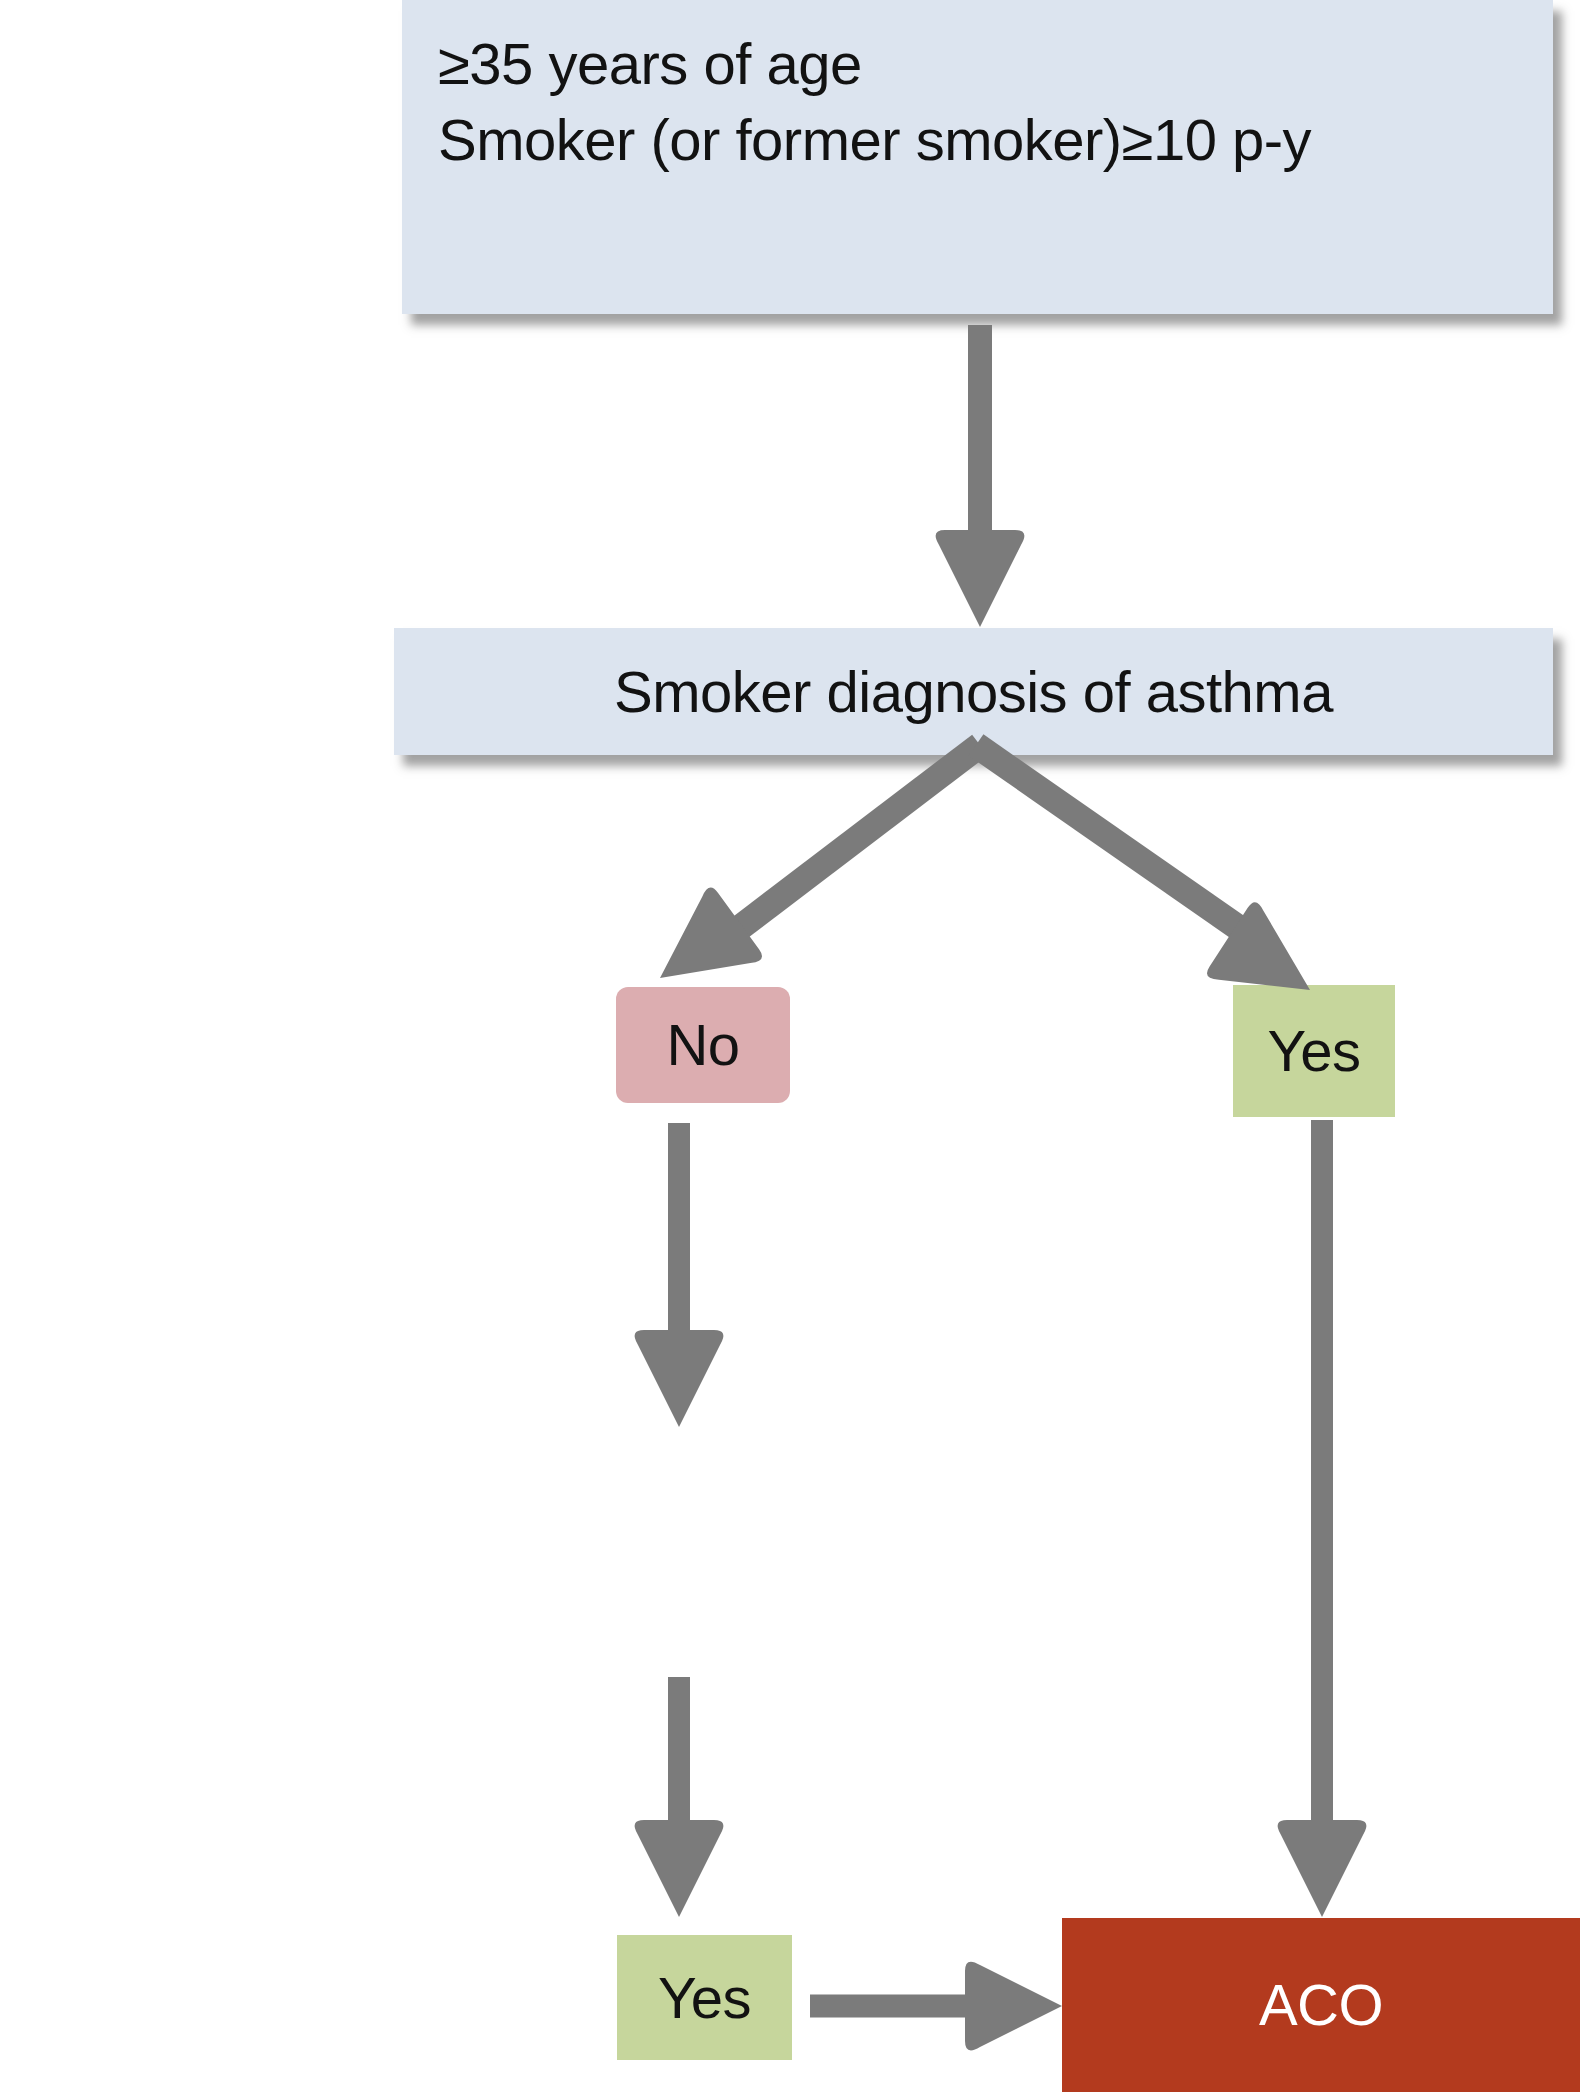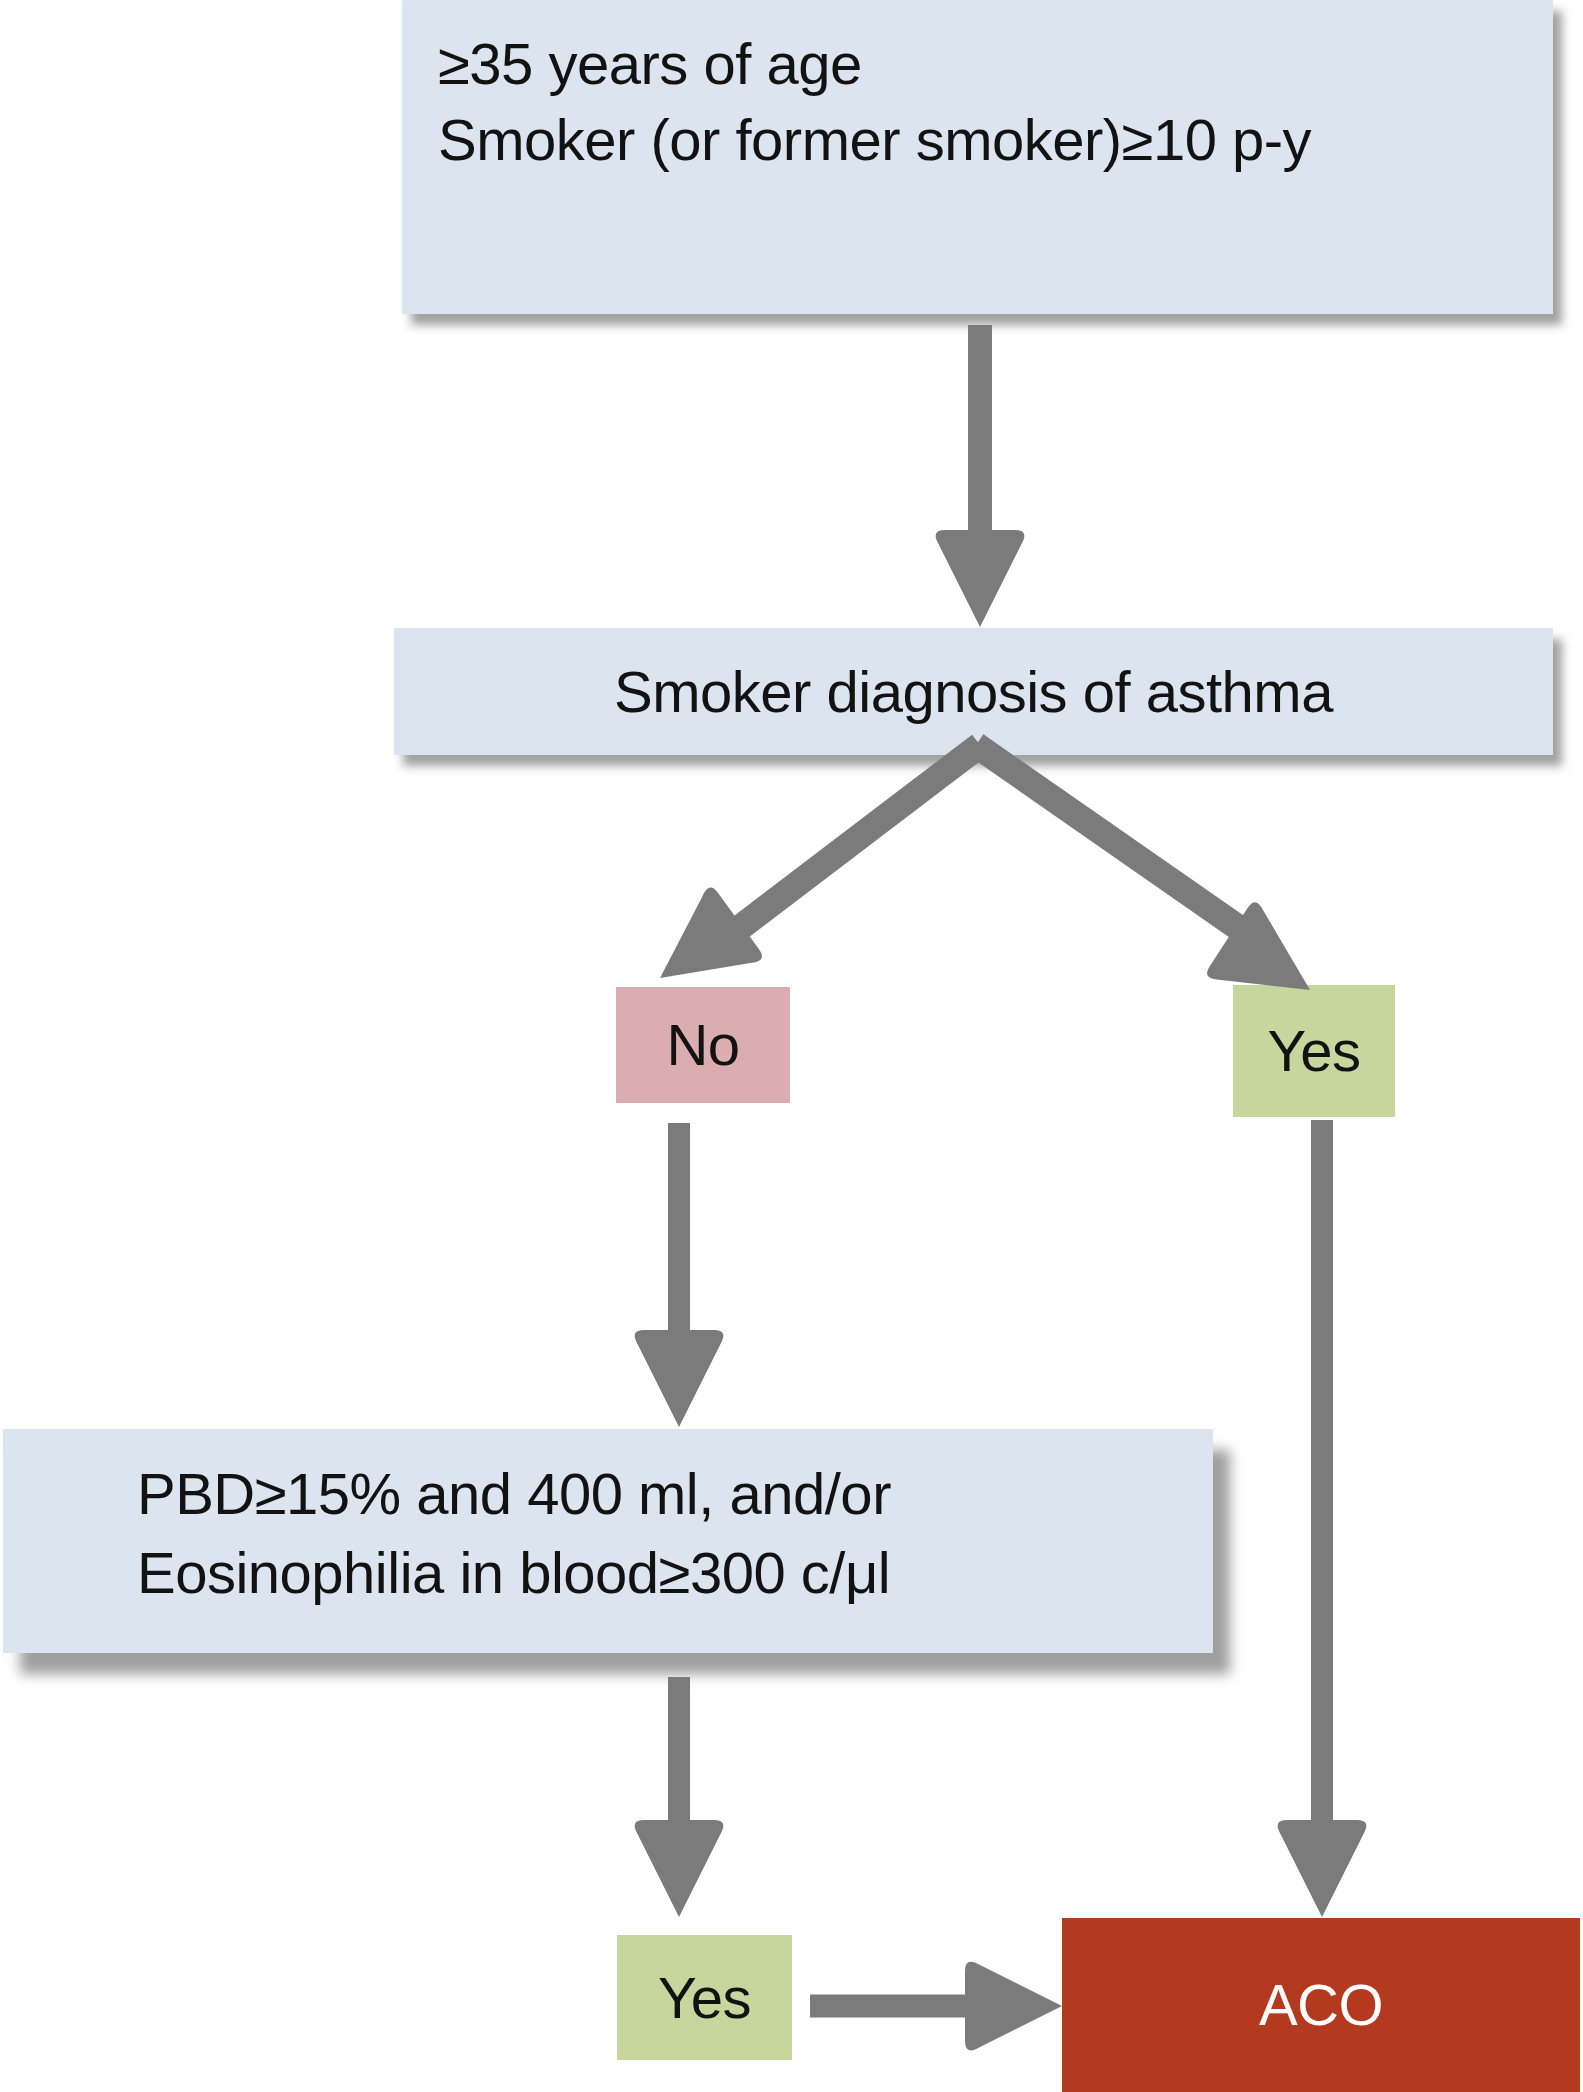--- a/index.html
+++ b/index.html
@@ -12,21 +12,21 @@
     font-family:"Liberation Sans","DejaVu Sans",sans-serif; color:var(--text-dark);
   }
   .box{position:absolute; box-sizing:border-box; font-size:58px; letter-spacing:-0.5px; line-height:76px;}
   .blue{background:var(--box-blue); box-shadow:9px 11px 9px rgba(70,70,70,0.50);}
   .pink{background:var(--box-pink);}
   .green{background:var(--box-green);}
   .red{background:var(--box-red); color:var(--text-light);}
   .center{display:flex; align-items:center; justify-content:center; text-align:center;}
   .criteria{left:402px; top:0; width:1151px; height:314px; padding:26px 20px 0 36px;}
   .asthma{left:394px; top:628px; width:1159px; height:127px;}
-  .no-box{left:616px; top:987px; width:174px; height:116px;}
+  .no-box{left:616px; top:987px; width:174px; height:116px;border-radius:12px;}
   .yes-top{left:1233px; top:985px; width:162px; height:132px;}
   .pbd{left:3px; top:1429px; width:1210px; height:224px; padding:25px 20px 0 134px; line-height:79px;
        box-shadow:17px 21px 12px rgba(70,70,70,0.52);}
   .yes-bottom{left:617px; top:1935px; width:175px; height:125px;}
   .aco{left:1062px; top:1918px; width:518px; height:174px;}
   sub.fev{font-size:0.62em; vertical-align:-10px; letter-spacing:-0.5px;}
   svg#arrows{position:absolute; left:0; top:0; pointer-events:none;}
   svg#arrows .shaft{stroke:var(--arrow-gray); fill:none;}
   svg#arrows .head{fill:var(--arrow-gray); stroke:none;}
 </style>
@@ -45,24 +45,20 @@
   </div>
 
   <div class="box pink center no-box">
     <span>No</span>
   </div>
 
   <div class="box green center yes-top">
     <span>Yes</span>
   </div>
 
-  <div class="box blue pbd">
-    <div>PBD≥15% and 400 ml, and/or</div>
-    <div>Eosinophilia in blood≥300 c/μl</div>
-  </div>
 
   <div class="box green center yes-bottom">
     <span>Yes</span>
   </div>
 
   <div class="box red center aco">
     <span>ACO</span>
   </div>
 
   <svg id="arrows" width="1583" height="2092" viewBox="0 0 1583 2092">

